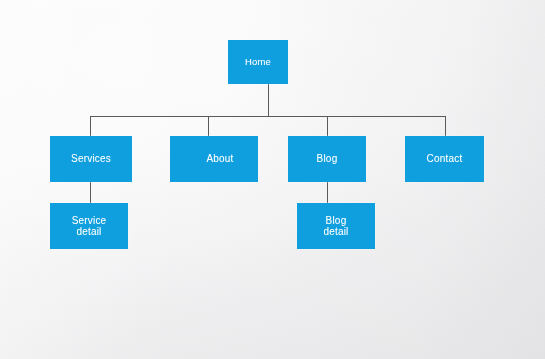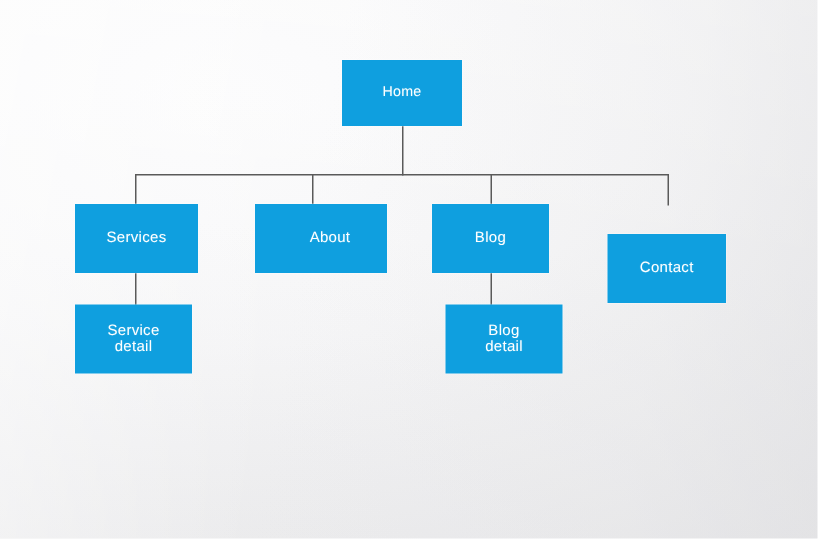--- a/index.html
+++ b/index.html
@@ -59,25 +59,25 @@
   .node .label {
     display: block;
     white-space: pre-line;
     font-size: 10px;
     font-weight: 400;
     text-shadow: 0 0 1px rgba(255,255,255,0.25);
   }
   .node.root .label { font-size: 9.5px; }
 
   
-  #node-home      { left: 228px; top: 40px;  width: 80px;  height: 44px; }
+  #node-home      { left: 228px; top: 40px;  width: 60px;  height: 44px; }
   #node-services  { left: 50px;  top: 136px; width: 82px;  height: 46px; }
   #node-about     { left: 170px; top: 136px; width: 76px;  height: 46px; padding-left: 12px; }
   #node-blog      { left: 288px; top: 136px; width: 78px;  height: 46px; }
-  #node-contact   { left: 405px; top: 136px; width: 79px;  height: 46px; margin-top: 20px; }
+  #node-contact   { left: 405px; top: 136px; width: 79px;  height: 46px; }
   #node-service-detail { left: 50px;  top: 203px; width: 78px; height: 46px; }
   #node-blog-detail    { left: 297px; top: 203px; width: 78px; height: 46px; }
 
   
   #conn-home-down   { left: 268px; top: 84px;  height: 33px; }
   #conn-bus         { left: 90px;  top: 116px; width: 356px; }
   #conn-services    { left: 90px;  top: 116px; height: 21px; }
   #conn-about       { left: 208px; top: 116px; height: 21px; }
   #conn-blog        { left: 327px; top: 116px; height: 21px; }
   #conn-contact     { left: 445px; top: 116px; height: 21px; }

